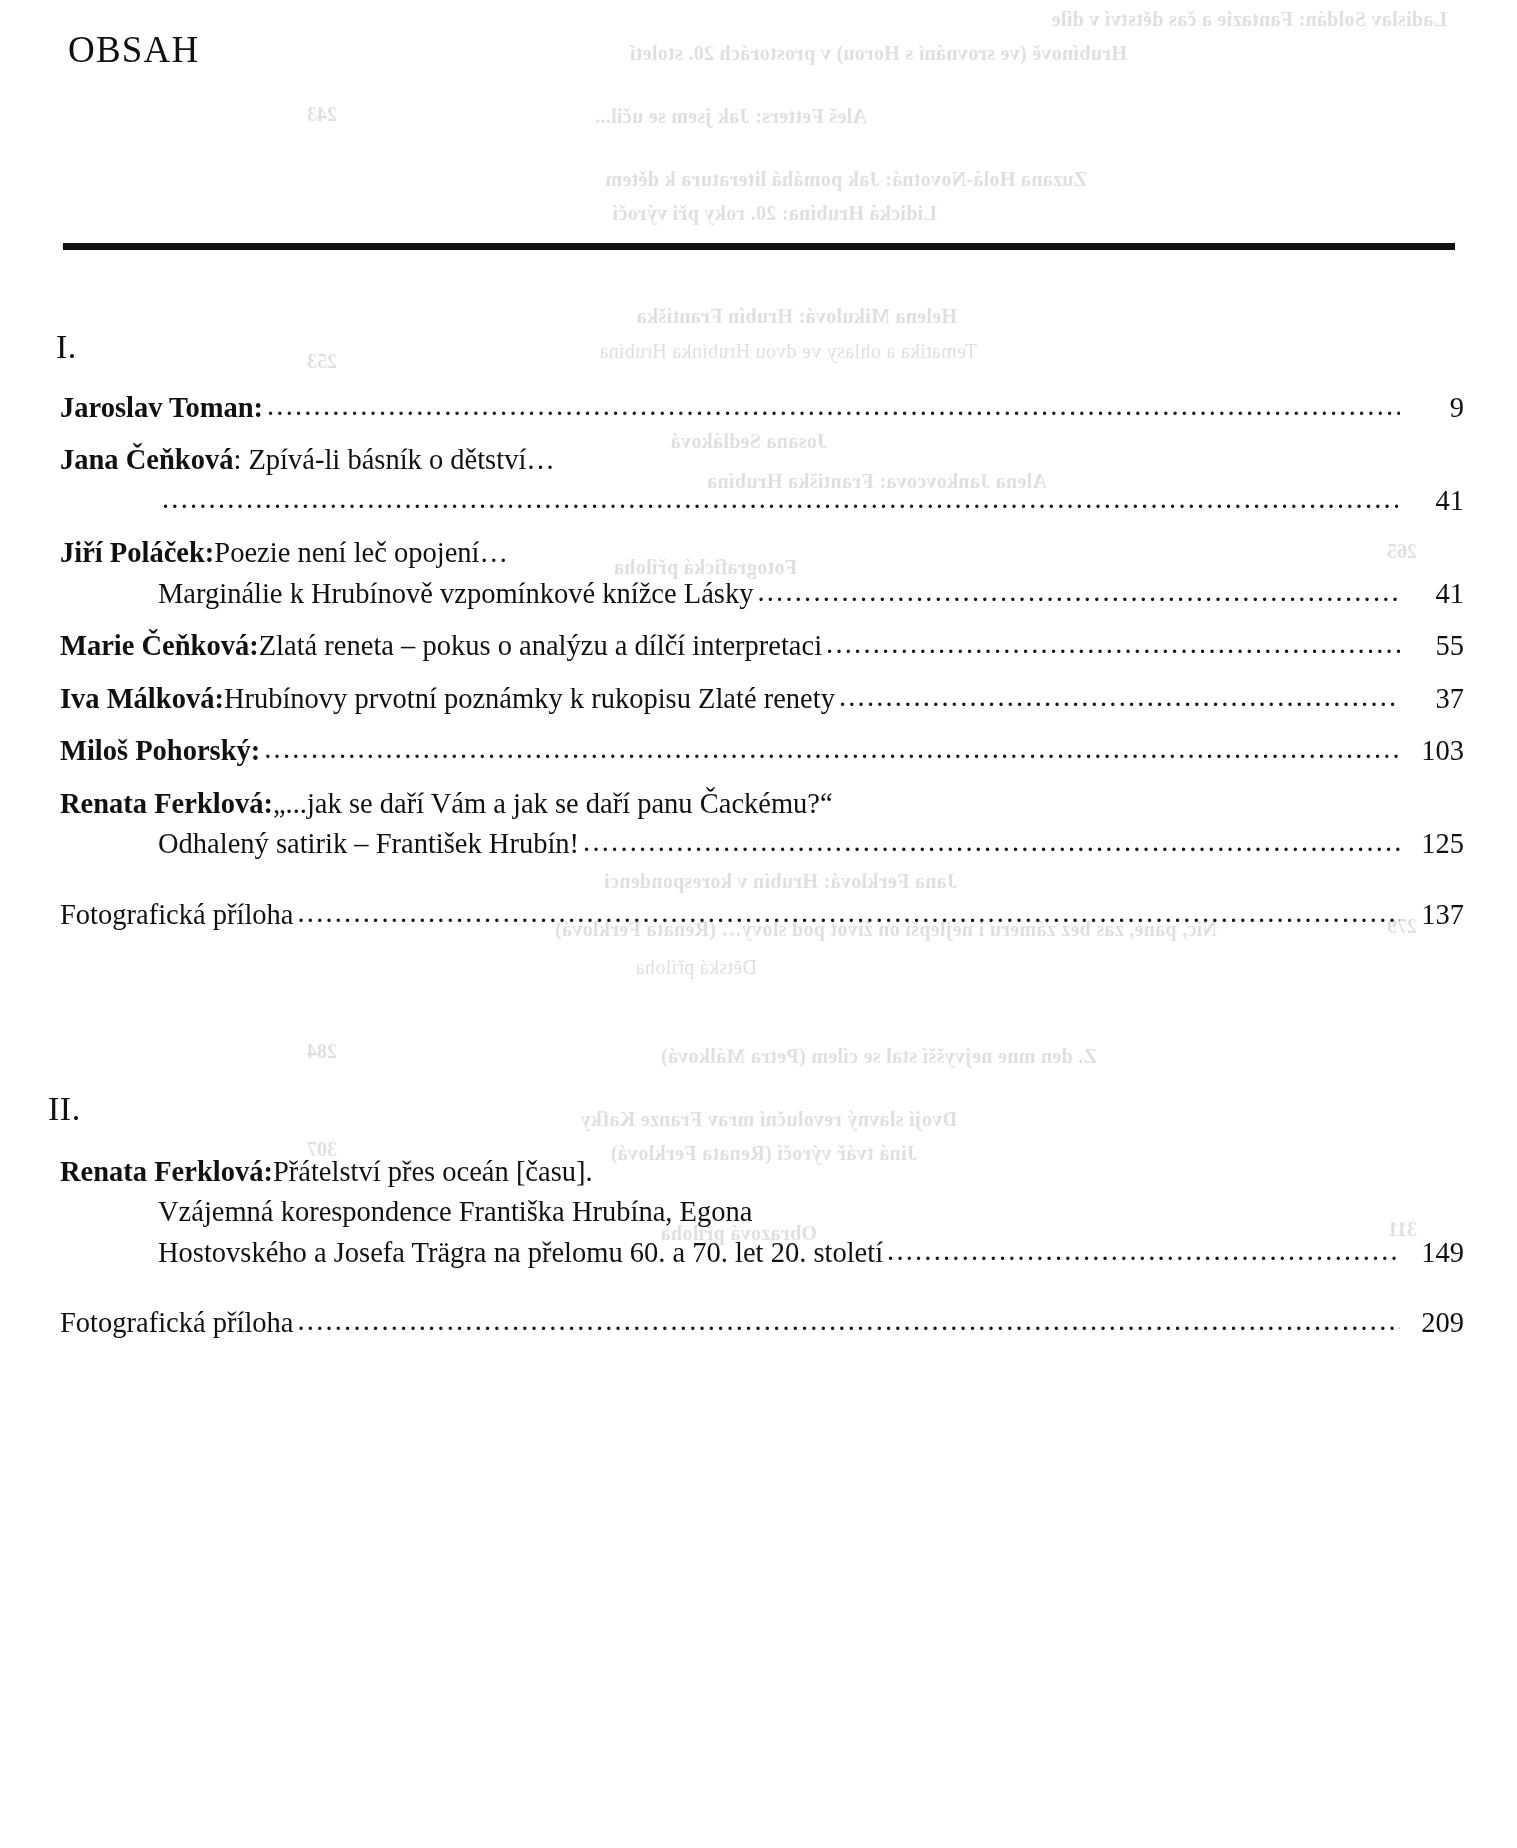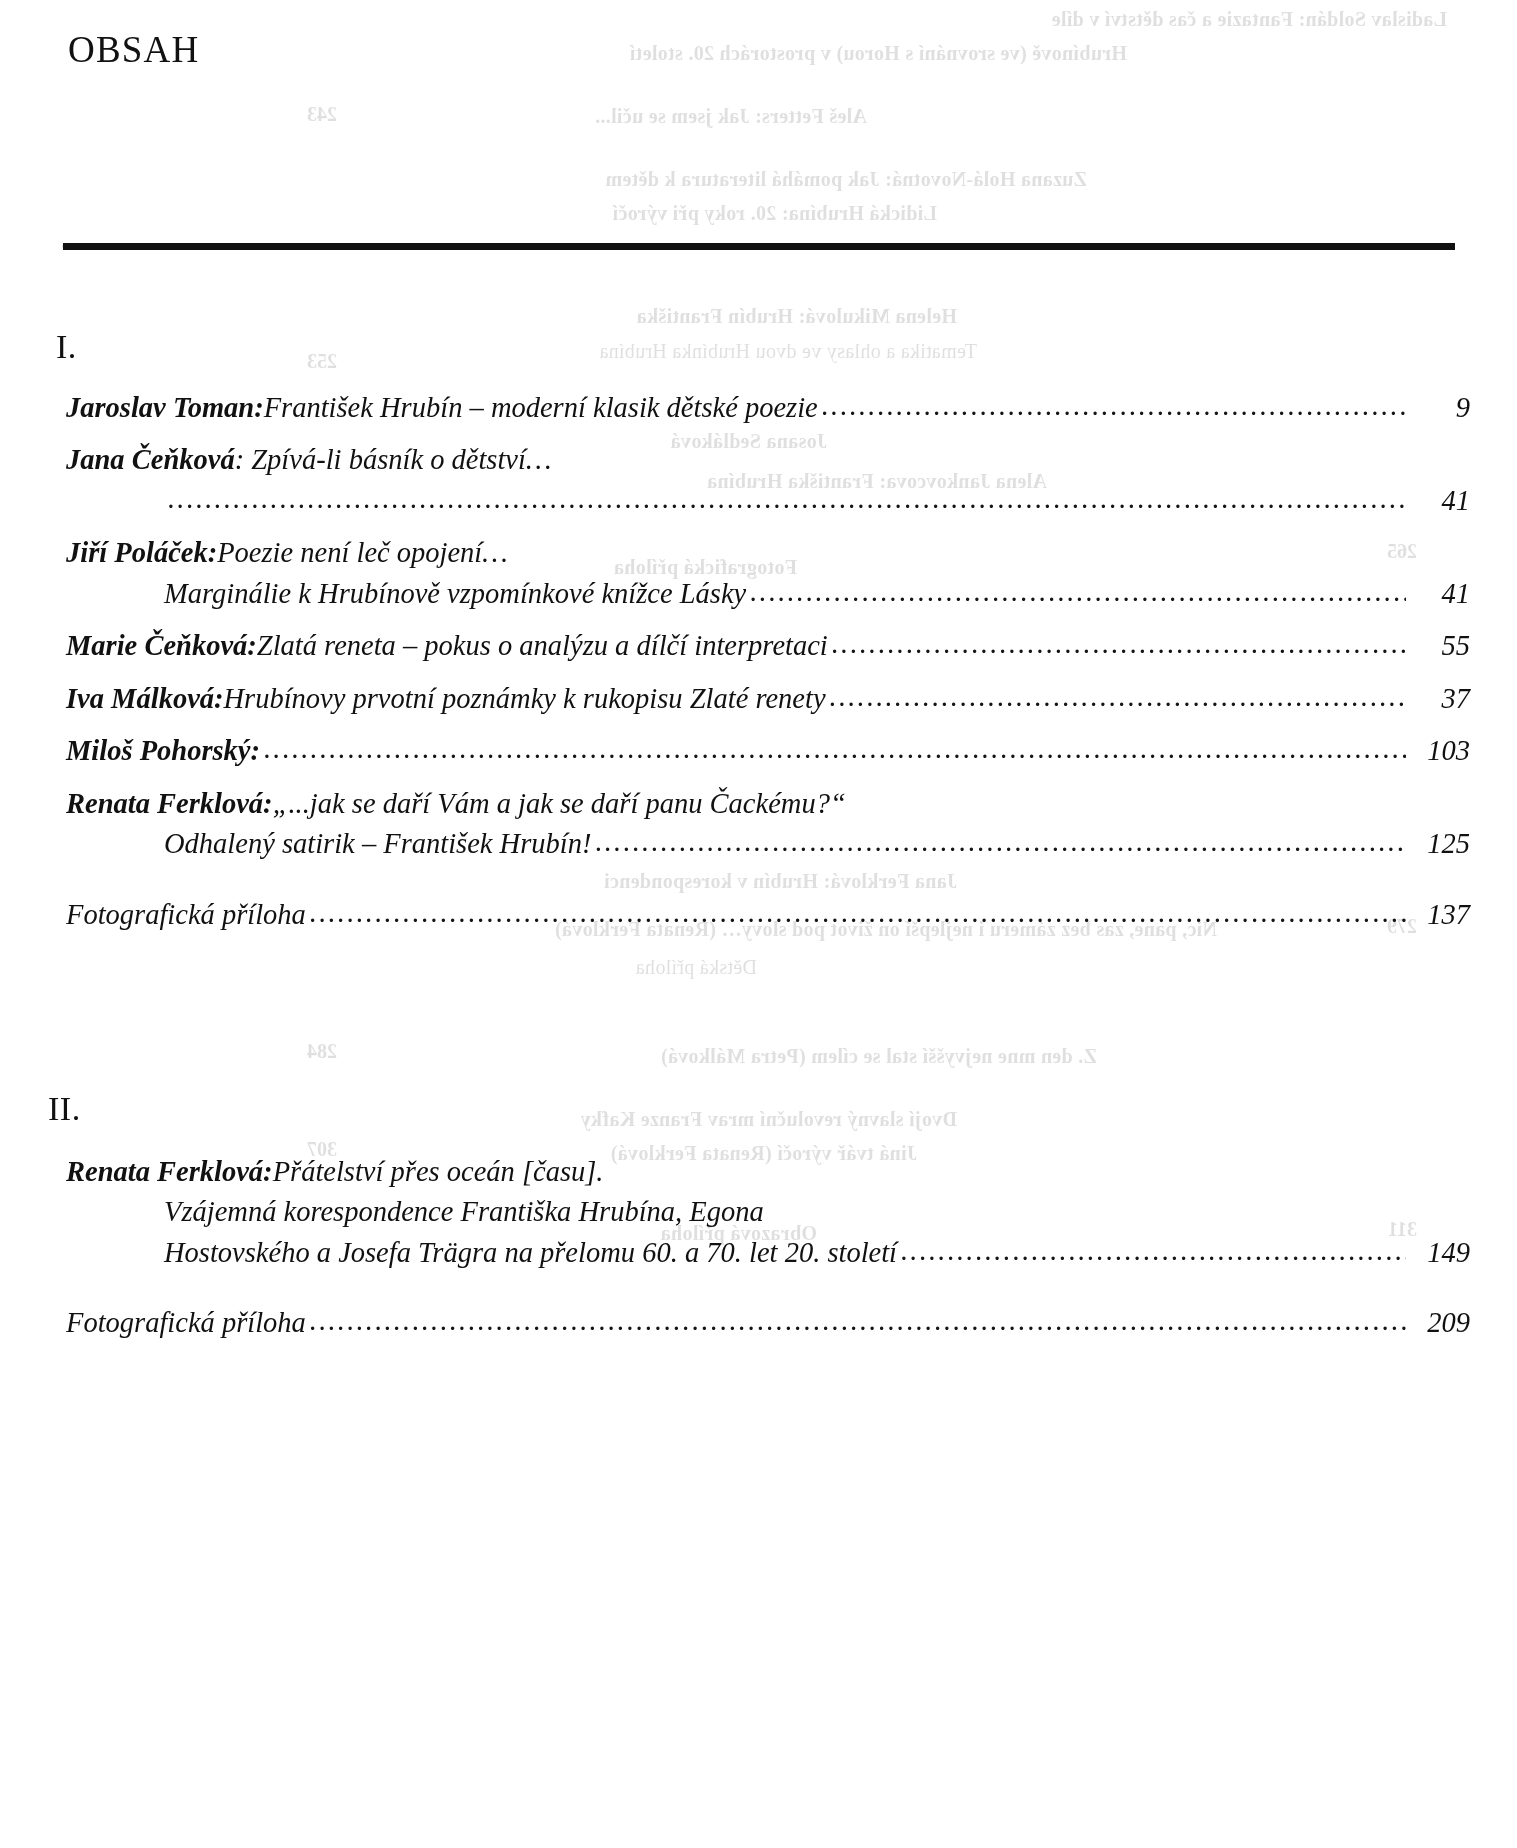--- a/index.html
+++ b/index.html
@@ -71,23 +71,22 @@
   .part {
     position: absolute;
     font-size: 34px;
     letter-spacing: 0.5px;
   }
   #part-1 { left: 56px; top: 328px; }
   #part-2 { left: 48px; top: 1090px; }
 
   .toc {
     position: absolute;
-    left: 66px;
+    left: 60px;
     width: 1404px;
-    font-style: italic;
   }
   #toc-1 { top: 388px; }
   #toc-2 { top: 1152px; }
 
   .entry {
     margin-bottom: 12px;
   }
   .line {
     display: flex;
     align-items: baseline;
@@ -155,21 +154,20 @@
 
   <div class="obsah-title">OBSAH</div>
 
   <div class="rule"></div>
 
   <div class="part" id="part-1">I.</div>
   <div class="toc" id="toc-1">
       <div class="entry">
         <div class="line">
           <span class="txt author">Jaroslav Toman:</span>
-          <span class="txt"> František Hrubín – moderní klasik dětské poezie</span>
           <span class="leaders">........................................................................................................................................................................................................</span>
           <span class="page-no">9</span>
         </div>
       </div>
       <div class="entry">
         <div class="line nodots">
           <span class="txt author">Jana Čeňková</span>
           <span class="txt">: Zpívá-li básník o dětství…</span>
           <span class="leaders">........................................................................................................................................................................................................</span>
           <span class="page-no"></span>

